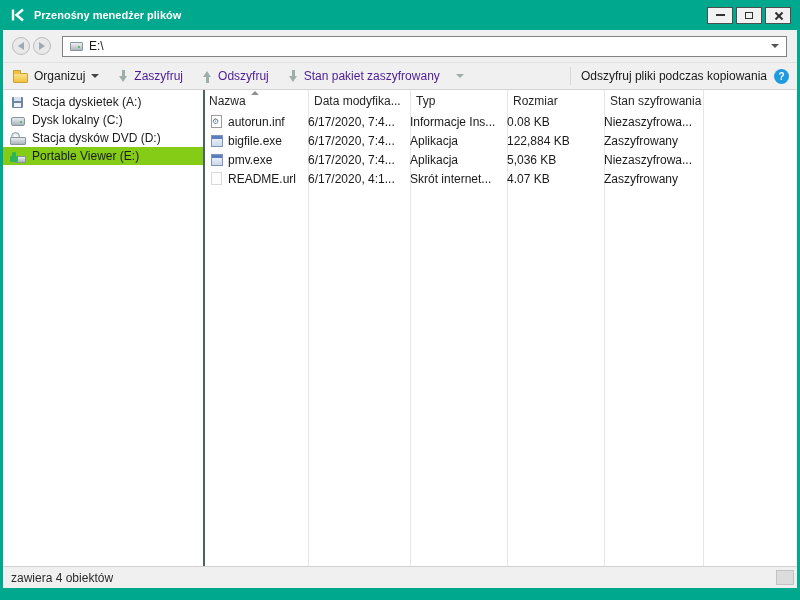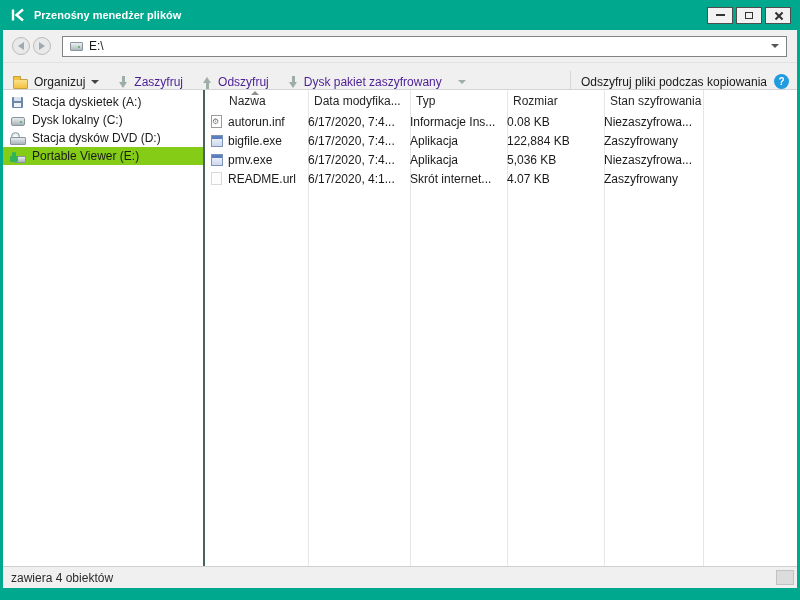--- a/index.html
+++ b/index.html
@@ -72,21 +72,21 @@
   }
   .ic-drive-small::after { content: ""; position: absolute; right: 2px; bottom: 2px; width: 2px; height: 2px; border-radius: 50%; background: #4caf50; }
   .addr-text { color: #1a1a1a; }
   .caret-down { margin-left: auto; width: 0; height: 0; border-left: 4px solid transparent; border-right: 4px solid transparent; border-top: 4px solid #555; }
   
   .toolbar {
     height: 28px; flex: 0 0 28px;
     background: #f0f0f0;
     border-top: 1px solid #e2e2e2;
     border-bottom: 1px solid #d4d4d4;
-    display: flex; align-items: flex-end;
+    display: flex; align-items: center;
     padding: 0 8px 0 10px;
   }
   .tbtn { display: inline-flex; align-items: center; gap: 6px; margin-right: 20px; cursor: default; }
   .tbtn .lbl { color: #1a1a1a; }
   .tbtn.disabled .lbl { color: #4c1d95; }
   .ic-folder { position: relative; width: 15px; height: 10px; background: linear-gradient(#fbe08a, #f2c23e); border: 1px solid #c9a13b; border-radius: 1px; margin-top: 3px; }
   .ic-folder::before { content: ""; position: absolute; left: -1px; top: -4px; width: 6px; height: 3px; background: #f2c23e; border: 1px solid #c9a13b; border-bottom: none; border-radius: 1px 1px 0 0; }
   .caret-sm { width: 0; height: 0; border-left: 4px solid transparent; border-right: 4px solid transparent; border-top: 4px solid #444; }
   .caret-sm.gray { border-top-color: #9dada8; margin-left: 10px; }
   .arr { position: relative; width: 9px; height: 13px; display: inline-block; }
@@ -126,21 +126,21 @@
   .ic-lockdrive .drive { position: absolute; right: 0; bottom: 0; width: 12px; height: 7px; background: linear-gradient(#e8ecef, #aab4bb); border: 1px solid #8a949b; border-radius: 1px; }
   .ic-lockdrive .lockbody { position: absolute; left: 0; bottom: 1px; width: 8px; height: 6px; background: #2fb457; border-radius: 1px; }
   .ic-lockdrive .shackle { position: absolute; left: 2px; bottom: 7px; width: 4px; height: 4px; border: 2px solid #2fb457; border-bottom: none; border-radius: 3px 3px 0 0; }
   .vsep { width: 2px; flex: 0 0 2px; background: #47655e; }
   
   .filearea { flex: 1; position: relative; background: #fff; overflow: hidden; }
   .vlines { position: absolute; top: 0; bottom: 0; left: 0; right: 0; pointer-events: none; }
   .vline { position: absolute; top: 0; bottom: 0; width: 1px; background: #e6e6e6; }
   .headrow { position: relative; display: flex; height: 22px; align-items: center; z-index: 1; }
   .hcell { position: relative; height: 100%; display: flex; align-items: center; padding-left: 6px; color: #262626; }
-  .c-name { width: 103px; flex: 0 0 103px; padding-left: 24px; }
+  .c-name { width: 103px; flex: 0 0 103px; padding-left: 4px; }
   .c-mod { width: 102px; flex: 0 0 102px; }
   .c-type { width: 97px; flex: 0 0 97px; }
   .c-size { width: 97px; flex: 0 0 97px; }
   .c-status { width: 99px; flex: 0 0 99px; }
   .sortmark { position: absolute; top: 1px; left: 46px; width: 0; height: 0; border-left: 4px solid transparent; border-right: 4px solid transparent; border-bottom: 4px solid #8f8f8f; }
   .frow { position: relative; display: flex; height: 19px; align-items: center; z-index: 1; }
   .fcell { height: 100%; display: flex; align-items: center; color: #1a1a1a; white-space: nowrap; overflow: hidden; }
   .fcell.c-name { padding-left: 5px; gap: 5px; }
   .ficon { flex: 0 0 13px; display: inline-flex; justify-content: center; }
   .ic-page { width: 11px; height: 13px; background: #fff; border: 1px solid #9b9b9b; position: relative; }
@@ -207,21 +207,21 @@
     <span class="tbtn disabled">
       <span class="arr down"></span>
       <span class="lbl">Zaszyfruj</span>
     </span>
     <span class="tbtn disabled">
       <span class="arr up"></span>
       <span class="lbl">Odszyfruj</span>
     </span>
     <span class="tbtn disabled">
       <span class="arr down"></span>
-      <span class="lbl">Dysk pakiet zaszyfrowany</span>
+      <span class="lbl">Stan pakiet zaszyfrowany</span>
       <span class="caret-sm gray"></span>
     </span>
     <span class="tb-spacer"></span>
     <span class="tb-divider"></span>
     <span class="tb-right">
       <span class="lbl">Odszyfruj pliki podczas kopiowania</span>
       <span class="ic-help"></span>
     </span>
   </div>
 

